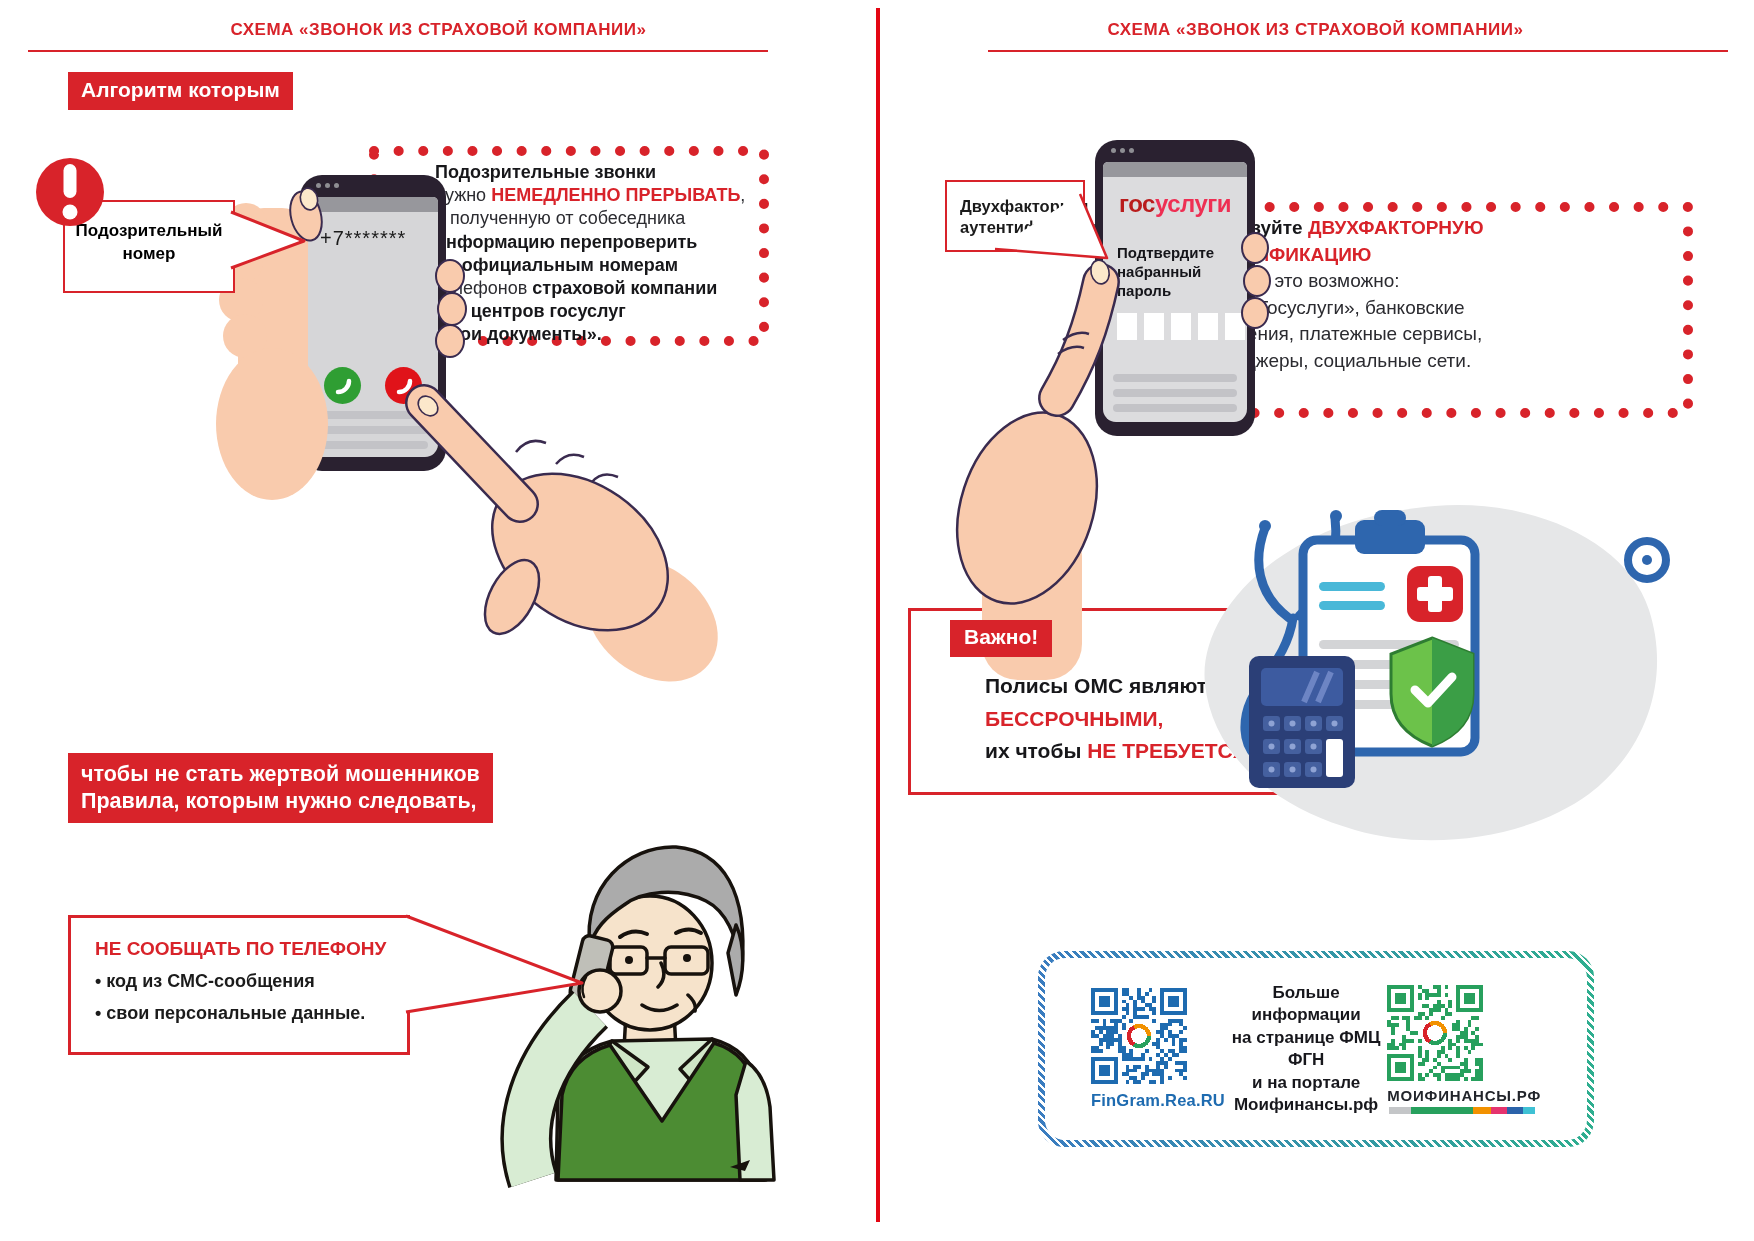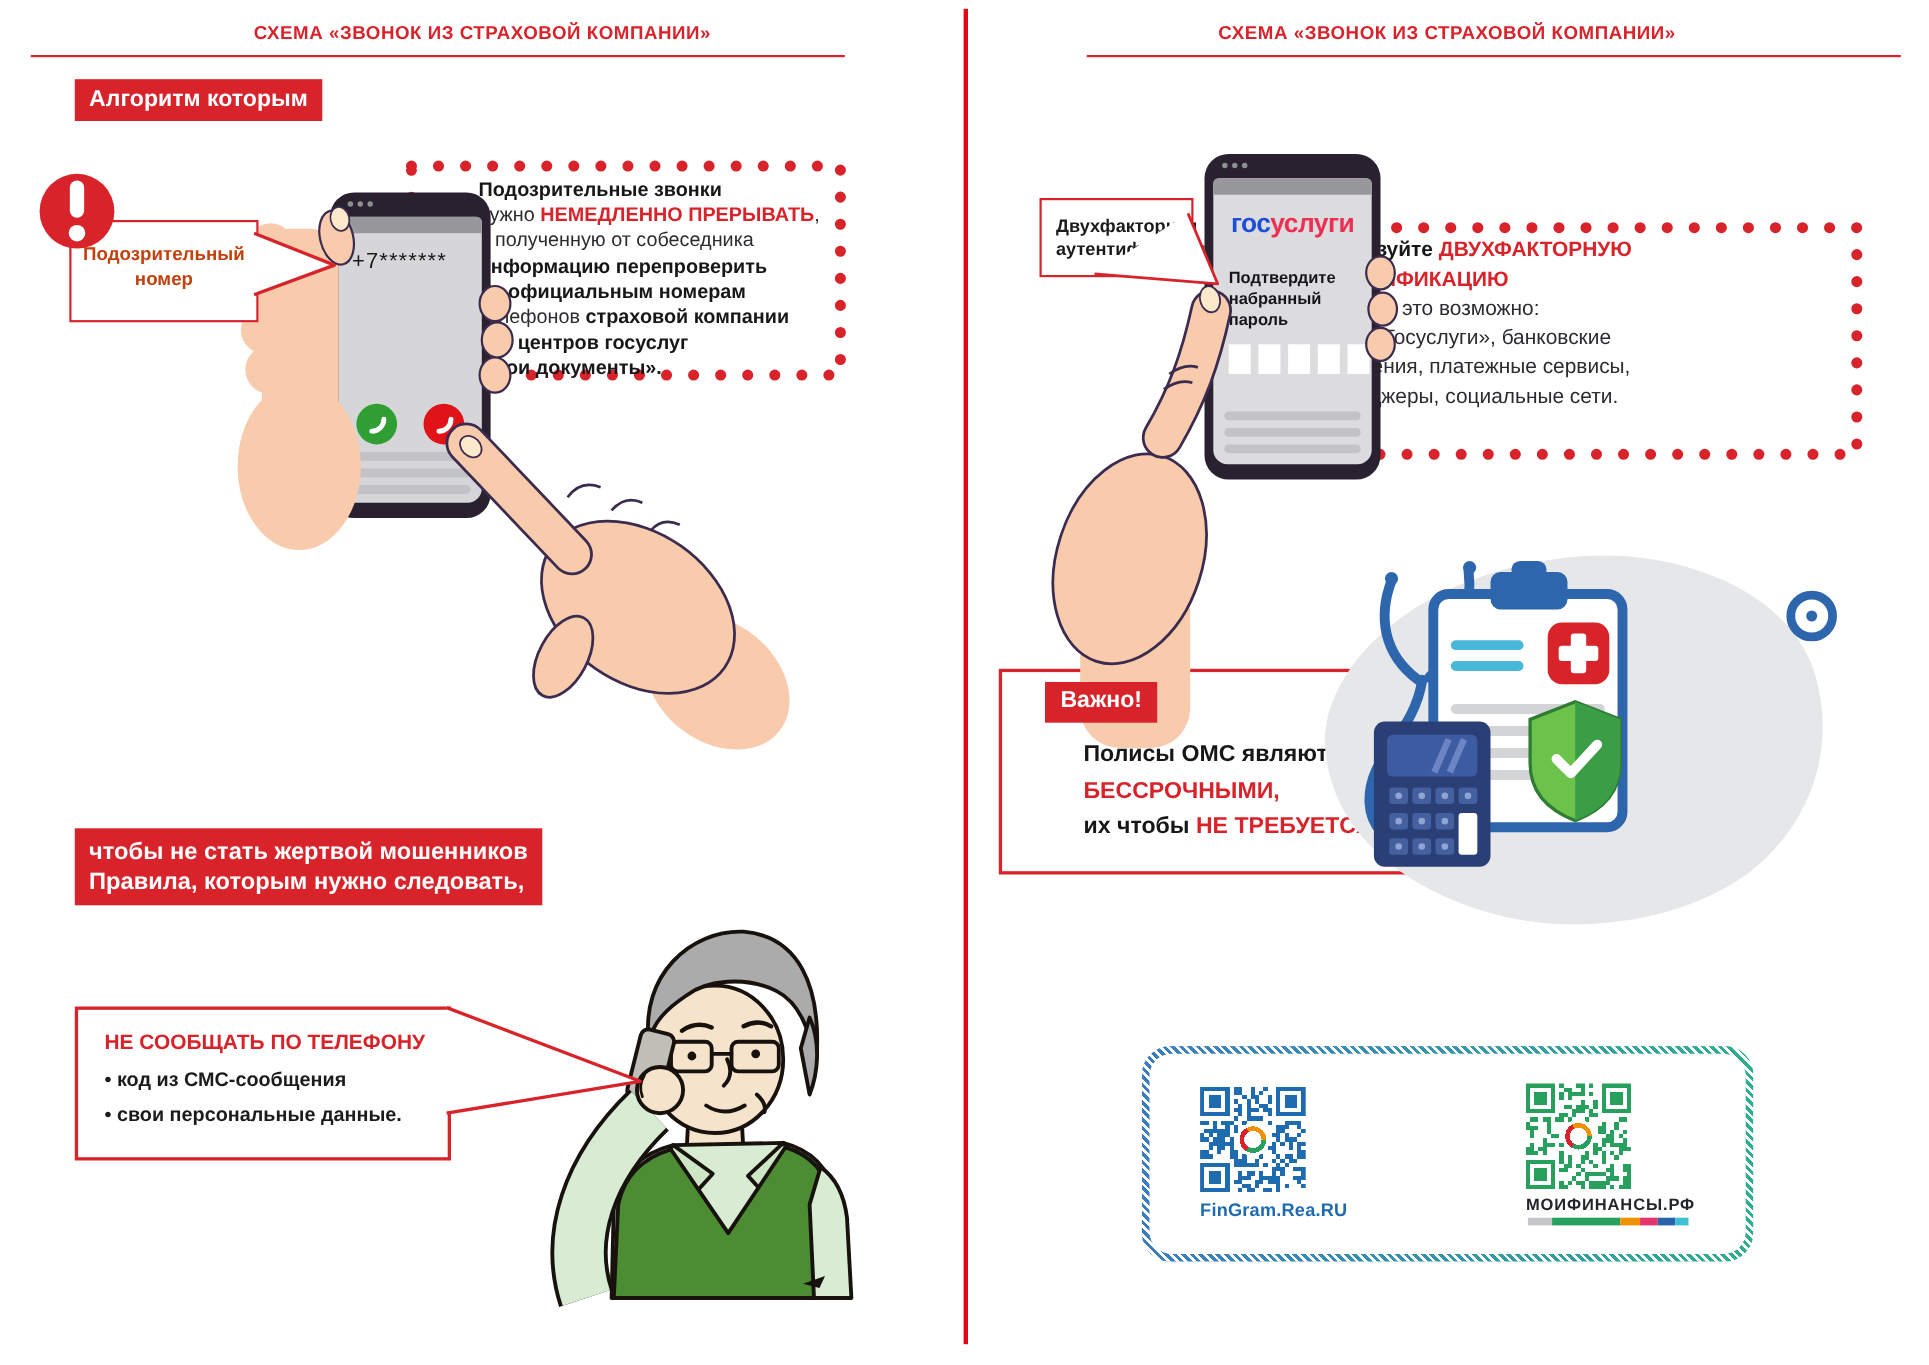--- a/index.html
+++ b/index.html
@@ -12,21 +12,21 @@
     font-weight:bold;font-size:17px;letter-spacing:0.5px;z-index:2;}
   .header-rule{position:absolute;top:50px;height:2px;background:#D8232A;z-index:2;}
   
   .badge{position:absolute;background:#D8232A;color:#fff;font-weight:bold;z-index:5;}
   .badge.algo{left:68px;top:72px;font-size:21px;padding:6px 13px 8px;}
   .badge.rules{left:68px;top:753px;font-size:21.5px;line-height:27px;padding:8px 13px;}
   .badge.vazhno{left:950px;top:620px;font-size:21px;padding:5px 14px 8px;}
   
   .callout{position:absolute;background:#fff;border:2.5px solid #D8232A;box-sizing:border-box;z-index:5;}
   #susp-callout{left:63px;top:200px;width:172px;height:93px;text-align:center;
-     font-weight:bold;font-size:17px;line-height:23px;color:#c2410c;padding-top:17px;}
+     font-weight:bold;font-size:17px;line-height:23px;color:#000000;padding-top:17px;}
   #twofa-callout{left:945px;top:180px;width:140px;height:72px;border-width:2px;
      font-weight:bold;font-size:16.5px;line-height:21px;color:#1B1B1B;padding:14px 0 0 13px;}
   #no-tell-box{left:68px;top:915px;width:342px;height:140px;border-width:3px;padding:20px 0 0 24px;}
   #no-tell-box .title{color:#D8232A;font-weight:bold;font-size:19px;}
   #no-tell-box .bullet{color:#1B1B1B;font-weight:bold;font-size:18px;margin-top:11px;}
   
   
   .warn-text{position:absolute;left:435px;top:161px;width:330px;font-size:18px;line-height:23.2px;
      color:#2B2B30;z-index:2;}
   .twofa-text{position:absolute;left:1181px;top:215px;width:340px;font-size:19px;line-height:26.5px;
@@ -48,21 +48,21 @@
      position:relative;overflow:hidden;}
   .statusbar{height:15px;background:#97979C;}
   #phone-left .number{margin-top:15px;padding-left:12px;font-size:20px;color:#1B1B1B;letter-spacing:1px;}
   .call-row{position:absolute;top:170px;left:0;right:0;display:flex;justify-content:space-between;padding:0 16px;}
   .call-btn{width:37px;height:37px;border-radius:50%;display:flex;align-items:center;justify-content:center;}
   .answer{background:#2F9E33;}
   .decline{background:#E01319;}
   .screen-lines{position:absolute;bottom:8px;left:10px;right:10px;}
   .screen-lines i{display:block;height:8px;border-radius:4px;background:#C3C3C7;margin-top:7px;}
   .gos-logo{margin-top:13px;text-align:center;font-size:24px;font-weight:bold;letter-spacing:-0.5px;}
-  .gos-blue{color:#1d4ed8;text-align:center;}
+  .gos-blue{color:#b91c1c;text-align:center;}
   .gos-red{color:#EE2F53;}
   .screen-text{margin-top:25px;padding-left:14px;font-size:15px;font-weight:bold;color:#15151A;
      line-height:19px;width:108px;}
   .pw-row{display:flex;gap:7px;padding-left:14px;margin-top:13px;}
   .pw-box{width:20px;height:27px;background:#fff;}
   
   #divider{position:absolute;left:876px;top:8px;width:4px;height:1214px;background:#E30613;z-index:1;}
   
   #qr-card{position:absolute;left:1038px;top:951px;width:556px;height:196px;border-radius:26px;
      background:repeating-linear-gradient(45deg,#fff 0 2.5px,rgba(255,255,255,0) 2.5px 5.5px),
@@ -552,20 +552,26 @@
               <rect x="0" y="18" width="7" height="7" fill="#1E6BB0"></rect>
               <rect x="1" y="19" width="5" height="5" fill="#fff"></rect>
               <rect x="2" y="20" width="3" height="3" fill="#1E6BB0"></rect>
               <circle cx="12.5" cy="12.5" r="3.9" fill="#fff"></circle>
               <circle cx="12.5" cy="12.5" r="2.6" fill="none" stroke="#27A05D" stroke-width="1.1" stroke-dasharray="5.445427266222308 10.890854532444616" stroke-dashoffset="0"></circle>
               <circle cx="12.5" cy="12.5" r="2.6" fill="none" stroke="#D8232A" stroke-width="1.1" stroke-dasharray="5.445427266222308 10.890854532444616" stroke-dashoffset="-5.445427266222308"></circle>
               <circle cx="12.5" cy="12.5" r="2.6" fill="none" stroke="#F29100" stroke-width="1.1" stroke-dasharray="5.445427266222308 10.890854532444616" stroke-dashoffset="-10.890854532444616"></circle>
             </svg></div>
         <div class="fingram-label">FinGram.Rea.RU</div>
       </div>
+      <div class="qr-info">
+        <div>Больше информации</div>
+        <div>на странице ФМЦ ФГН</div>
+        <div>и на портале</div>
+        <div>Моифинансы.рф</div>
+      </div>
       <div class="qr-col">
         <div class="qr" id="qr2"><svg viewBox="0 0 25 25" shape-rendering="crispEdges">
               <rect x="8" y="0" width="1" height="1" fill="#27A05D"></rect>
               <rect x="12" y="0" width="1" height="1" fill="#27A05D"></rect>
               <rect x="13" y="0" width="1" height="1" fill="#27A05D"></rect>
               <rect x="15" y="0" width="1" height="1" fill="#27A05D"></rect>
               <rect x="9" y="1" width="1" height="1" fill="#27A05D"></rect>
               <rect x="10" y="1" width="1" height="1" fill="#27A05D"></rect>
               <rect x="13" y="1" width="1" height="1" fill="#27A05D"></rect>
               <rect x="8" y="2" width="1" height="1" fill="#27A05D"></rect>

